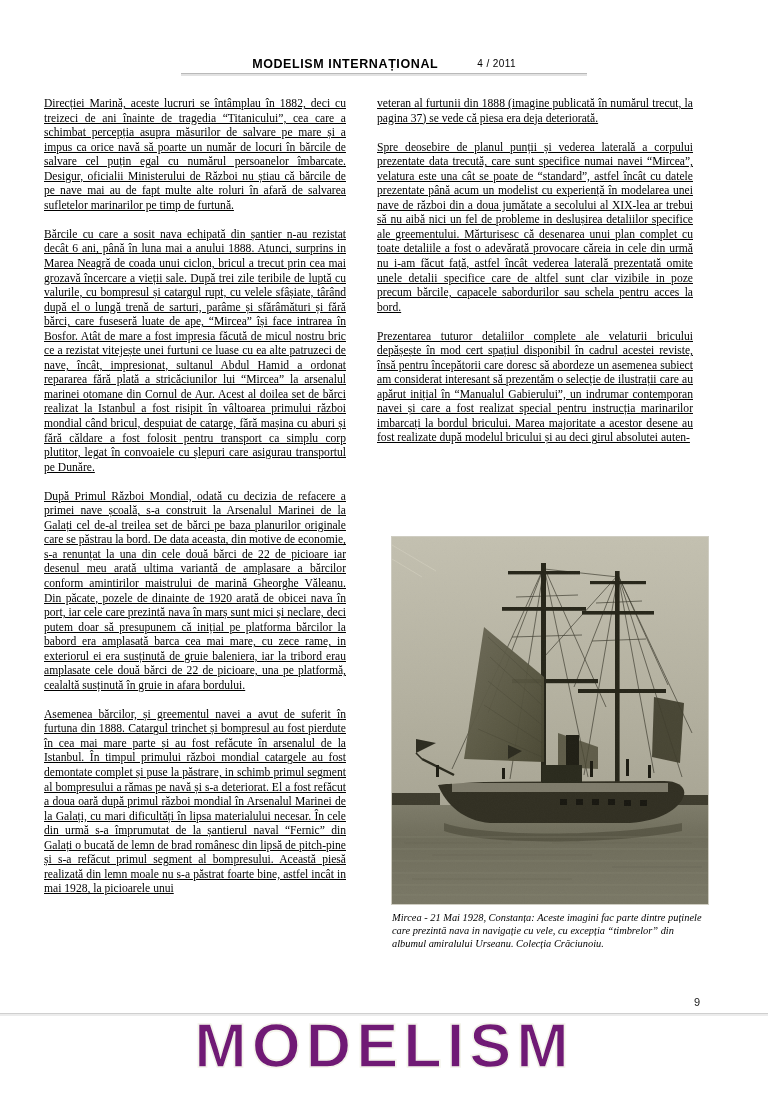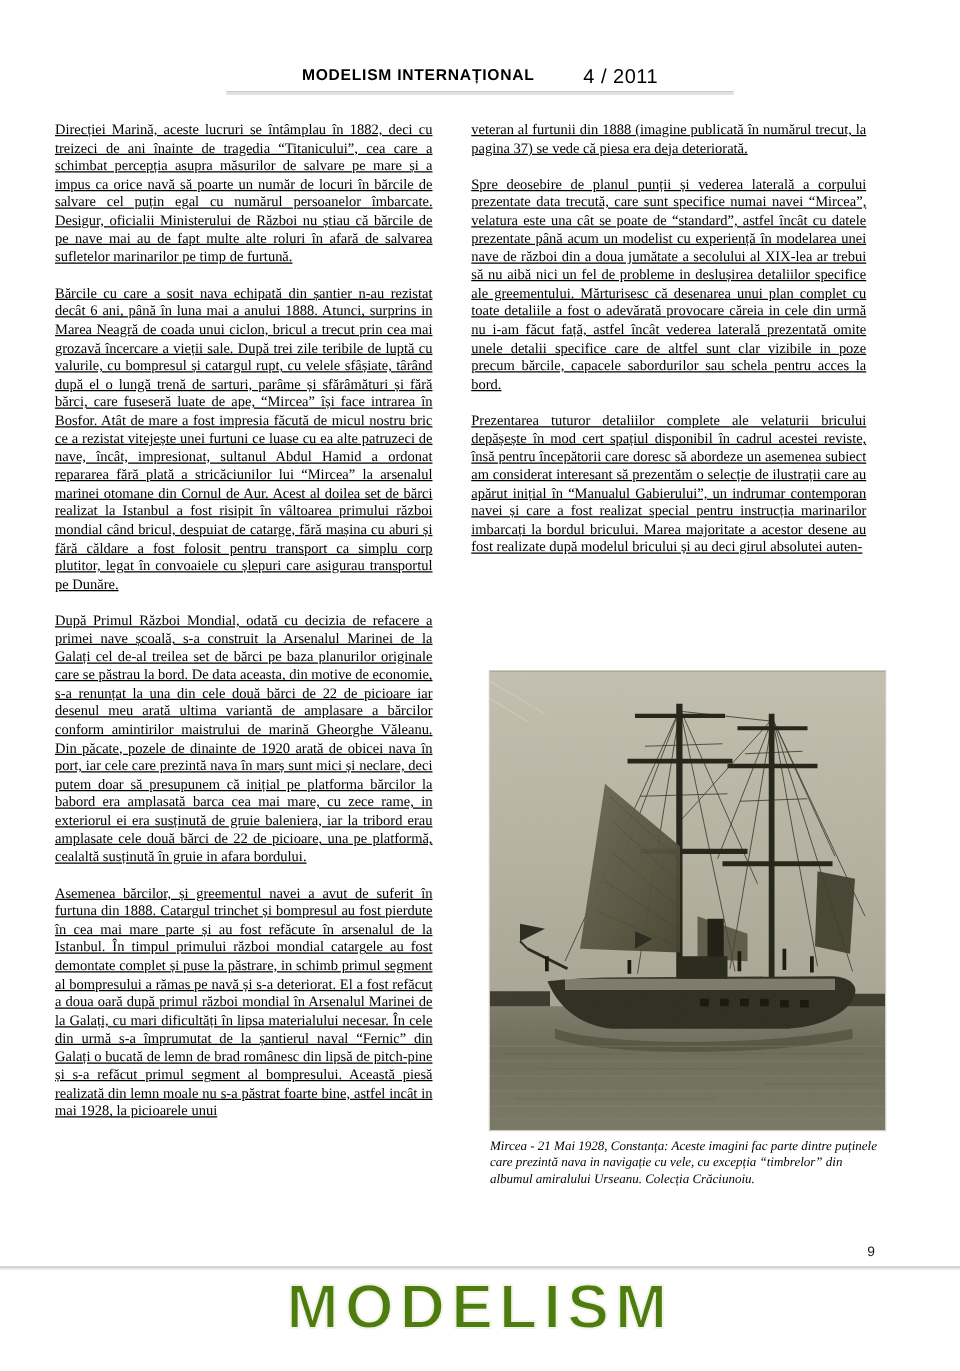--- a/index.html
+++ b/index.html
@@ -32,36 +32,36 @@
     height: 28px;
     display: flex;
     align-items: flex-end;
     justify-content: center;
   }
   .masthead-inner {
     position: relative;
     width: 406px;
     display: flex;
     justify-content: center;
-    align-items: flex-start;
+    align-items: center;
     padding-bottom: 4px;
     gap: 32px;
   }
   .masthead-title {
     font-family: "Liberation Sans", "DejaVu Sans", sans-serif;
     font-weight: bold;
     font-size: 12.5px;
     letter-spacing: 0.6px;
     white-space: nowrap;
     line-height: 1;
   }
   .masthead-issue {
     font-family: "Liberation Sans", "DejaVu Sans", sans-serif;
     font-weight: normal;
-    font-size: 16px;
+    font-size: 10px;
     letter-spacing: 0.4px;
     margin-left: 7px;
     white-space: nowrap;
     line-height: 1;
   }
   .masthead-rule {
     position: absolute;
     left: 0;
     right: 0;
     bottom: -2px;
@@ -141,23 +141,23 @@
     height: 72px;
     display: flex;
     align-items: center;
     justify-content: center;
     overflow: hidden;
     pointer-events: none;
   }
   .watermark span {
     font-family: "Liberation Sans", "DejaVu Sans", sans-serif;
     font-weight: bold;
-    font-size: 50px;
+    font-size: 63px;
     letter-spacing: 5px;
-    color: #4d7c0f;
+    color: #701a75;
     -webkit-text-stroke: 1.6px #f3f3ea;
     text-shadow: 0 0 1px #f2f2e8;
     line-height: 1;
     white-space: nowrap;
     transform: translateY(-7px);
   }
 </style>
 </head>
 <body>
 

